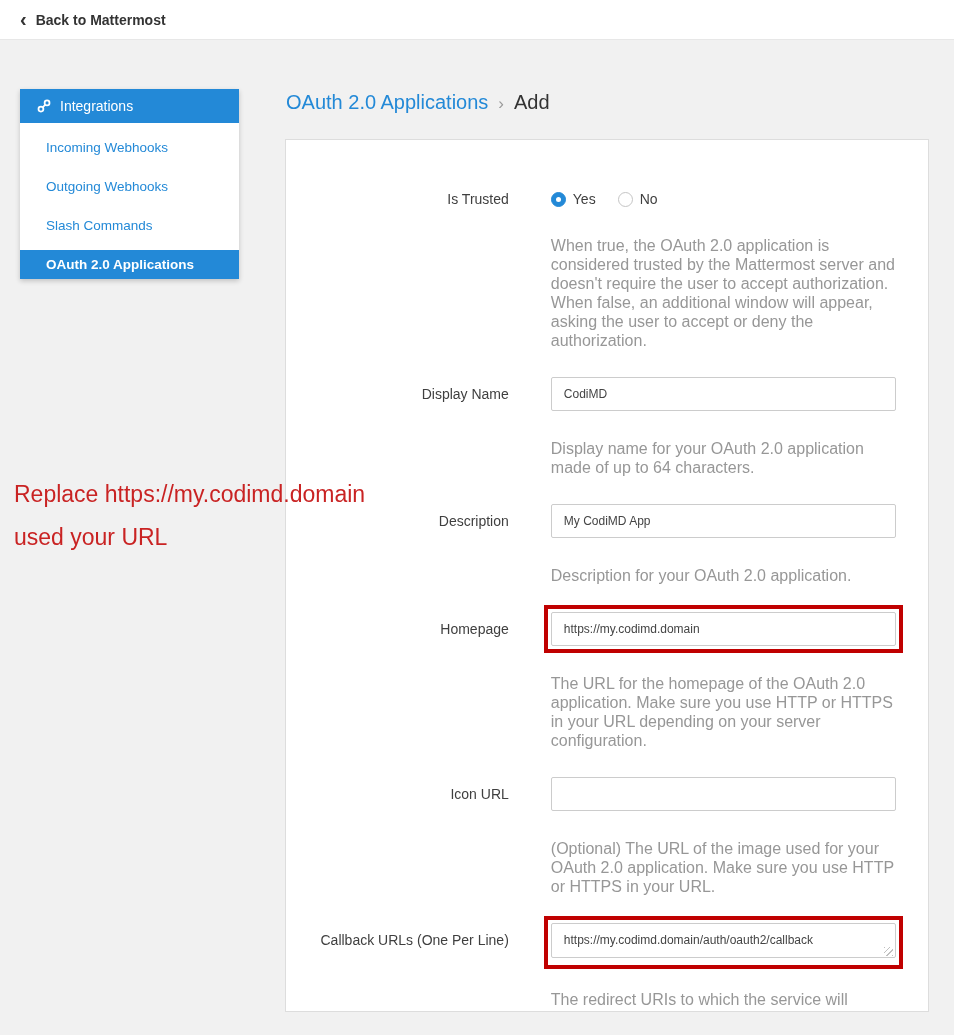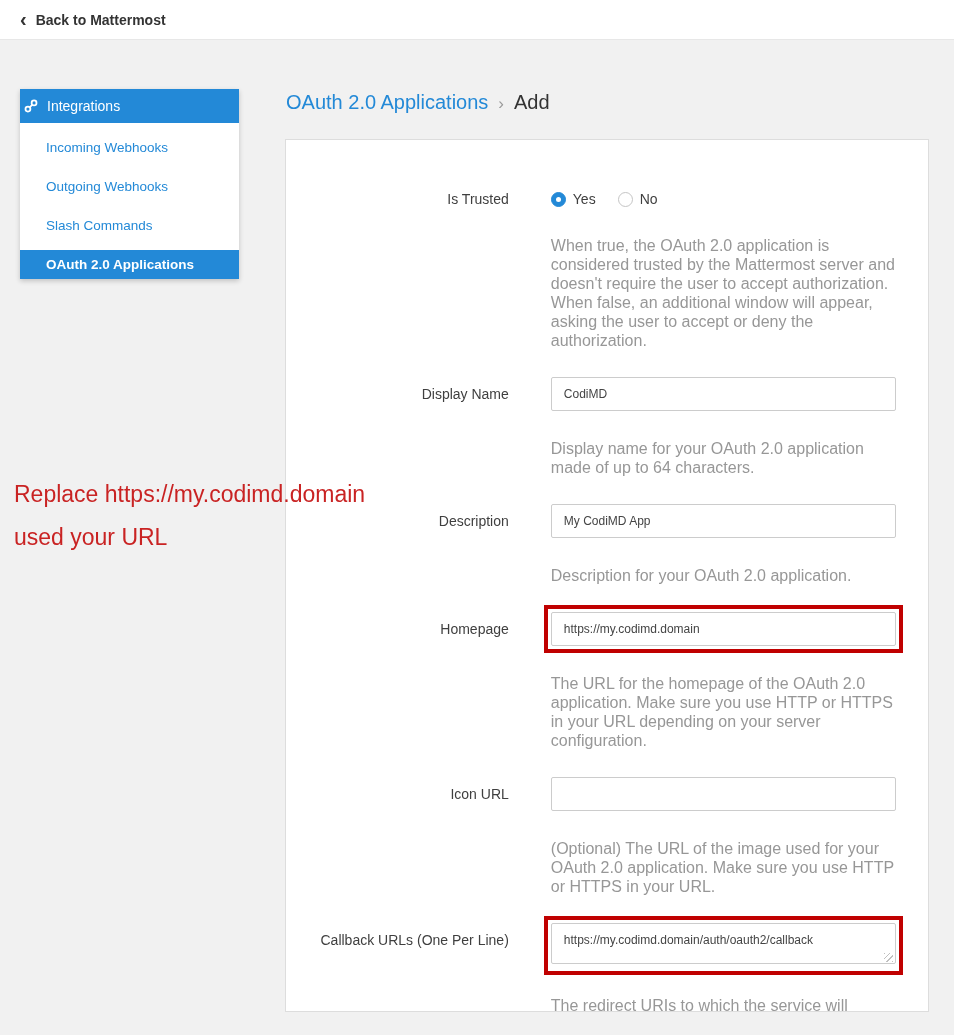--- a/index.html
+++ b/index.html
@@ -21,21 +21,21 @@
   .back-chevron { font-size:20px; font-weight:700; color:#333; margin-right:9px; line-height:18px; position:relative; top:-1px; }
   .back-label { font-size:14px; font-weight:600; color:#333; }
 
   
   .sidebar {
     position:absolute; left:20px; top:89px; width:219px;
     background:#fff; box-shadow:0 2px 5px rgba(0,0,0,.2);
   }
   .sb-header {
     background:#2389d7; color:#fff; height:34px;
-    display:flex; align-items:center; padding-left:4px; gap:9px;
+    display:flex; align-items:center; padding-left:17px; gap:9px;
     font-size:14px; cursor:pointer;
   }
   .sb-header svg { display:block; }
   .sb-item {
     height:29px; display:flex; align-items:center; padding-left:26px;
     color:#2389d7; font-size:13.5px; cursor:pointer; background:#fff;margin-top:10px;
   }
   .sb-item.active { background:#2389d7; color:#fff; font-weight:700; height:29px; }
 
   
@@ -58,21 +58,21 @@
     width:236px; padding-right:26px; padding-top:8px;
     text-align:right; font-size:14px; color:#3f3f3f; line-height:18px;
   }
   .row-trusted .row-label { padding-top:1px; }
   .row-control { width:376px; position:relative; }
   .text-input {
     width:100%; height:34px; border:1px solid #ccc; border-radius:2px;
     padding:6px 12px; font-size:12px; color:#444;
     font-family:"Liberation Sans","DejaVu Sans",sans-serif; background:#fff;
   }
-  textarea.text-input { height:41px; resize:none; overflow:hidden; line-height:20px; }
+  textarea.text-input { height:35px; resize:none; overflow:hidden; line-height:20px; }
   .help-text { font-size:16px; color:#979797; line-height:19px; margin-top:28px; }
 
   
   .radio-group { display:flex; align-items:center; gap:22px; height:18px; margin-top:1px; }
   .radio-option { display:flex; align-items:center; gap:7px; cursor:pointer; }
   .radio {
     width:15px; height:15px; border-radius:50%;
     border:1px solid #c5c5c5; background:#fff; display:inline-block; position:relative;
   }
   .radio.checked { background:#2389d7; border-color:#2389d7; }

